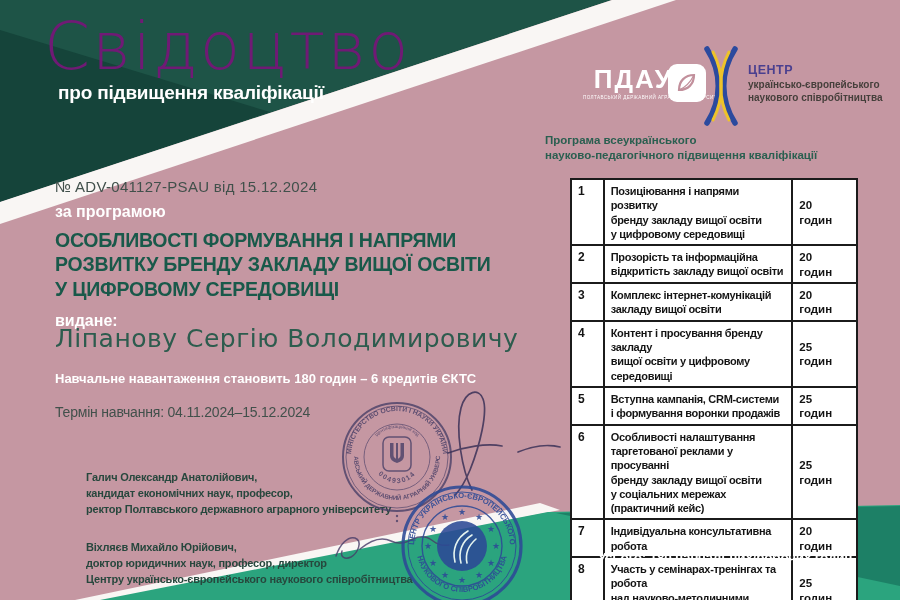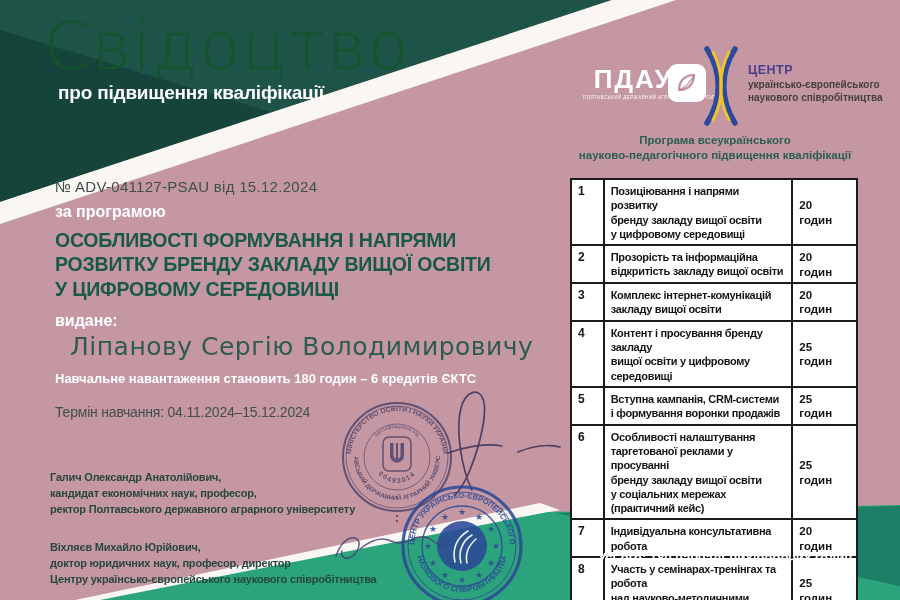--- a/index.html
+++ b/index.html
@@ -10,42 +10,42 @@
   .shape{position:absolute;inset:0;width:900px;height:600px;}
   .header-green{background:#1e5447;clip-path:polygon(0 0,612px 0,0 202px);}
   .header-dark{background:#15443a;clip-path:polygon(0 30px,270px 112px,0 202px);}
   .header-stripe{background:#f9f6f4;clip-path:polygon(612px 0,676px 0,0 224px,0 202px);}
   .bottom-stripe{background:#f9f6f4;clip-path:polygon(75px 600px,540px 503px,560px 510px,108px 600px);}
   .bottom-teal{background:#2ba47e;clip-path:polygon(100px 600px,548px 512px,900px 505px,900px 600px);}
   .bottom-dark{background:#1d8066;clip-path:polygon(556px 513px,900px 506px,900px 586px);}
   .abs{position:absolute;}
   .pre{white-space:pre-line;}
   .cert-title{
-    left:44px;top:8px;color:#14532d;font-family:"DejaVu Sans",sans-serif;
+    left:44px;top:8px;color:#701a75;font-family:"DejaVu Sans",sans-serif;
     font-weight:200;font-size:66px;letter-spacing:2px;
   }
   .cert-subtitle{left:58px;top:82px;color:#fff;font-weight:700;font-size:19px;letter-spacing:-0.2px;}
   .number-line{left:55px;top:178px;color:#41504b;font-size:15px;letter-spacing:0.3px;}
   .program-label{left:55px;top:203px;color:#fff;font-weight:700;font-size:16px;}
   .program-title{left:55px;top:228px;color:#19594a;font-weight:700;font-size:19.5px;line-height:1.25;letter-spacing:-0.2px;}
   .issued-label{left:55px;top:312px;color:#fff;font-weight:700;font-size:16px;}
-  .recipient{left:55px;top:332px;color:#2d5c4e;font-family:"DejaVu Sans",sans-serif;font-weight:400;font-size:25px;letter-spacing:0.5px;margin-left:15px;}
+  .recipient{left:55px;top:324px;color:#2d5c4e;font-family:"DejaVu Sans",sans-serif;font-weight:400;font-size:25px;letter-spacing:0.5px;}
   .load-line{left:55px;top:371px;color:#fff;font-weight:700;font-size:13px;}
   .term-line{left:55px;top:404px;color:#41504b;font-size:14px;letter-spacing:-0.2px;}
-  .sig{color:#27473d;font-weight:700;font-size:11px;line-height:1.45;letter-spacing:-0.2px;}
+  .sig{color:#27473d;font-weight:700;font-size:11px;line-height:1.45;letter-spacing:-0.2px;margin-left:36px;}
   .sig-1{left:50px;top:470px;}
   .sig-2{left:50px;top:540px;}
   .pdau-logo{left:583px;top:66px;width:90px;text-align:right;}
   .pdau-word{color:#fff;font-weight:700;font-size:26px;letter-spacing:2px;line-height:1;}
   .pdau-tagline{color:#fff;font-size:4.6px;letter-spacing:0.4px;margin-top:3px;white-space:nowrap;opacity:.95;}
   .pdau-badge{left:668px;top:64px;width:38px;height:38px;background:#fff;border-radius:9px;}
   .cuesc-text{left:748px;top:63px;width:160px;}
   .cuesc-title{color:#4a3f8f;font-weight:700;font-size:12.5px;letter-spacing:0.5px;}
   .cuesc-sub{color:#453f3b;font-weight:700;font-size:10px;line-height:1.25;margin-top:2px;}
-  .program-header{left:545px;top:133px;width:340px;text-align:center;color:#2a5f50;font-weight:700;font-size:11.5px;line-height:1.3;}
+  .program-header{left:545px;top:133px;width:340px;text-align:left;color:#2a5f50;font-weight:700;font-size:11.5px;line-height:1.3;}
   .program-table{
     left:570px;top:178px;width:288px;border-collapse:collapse;position:absolute;
     background:#fff;
   }
   .program-table td{
     border:2px solid #1b1b1b;color:#141414;
     font-weight:700;vertical-align:top;padding:4px 5px 3px 6px;
   }
   .c-num{width:22px;font-size:12px;text-align:left;}
   .c-topic{width:192px;font-size:11px;line-height:1.3;letter-spacing:-0.3px;}

